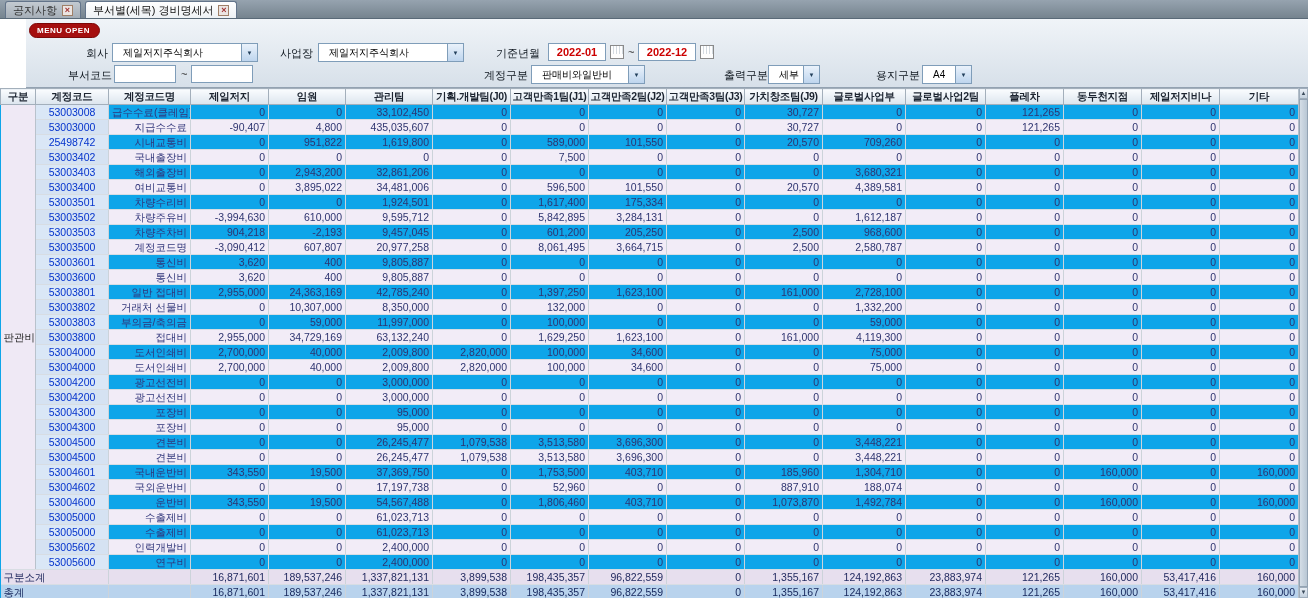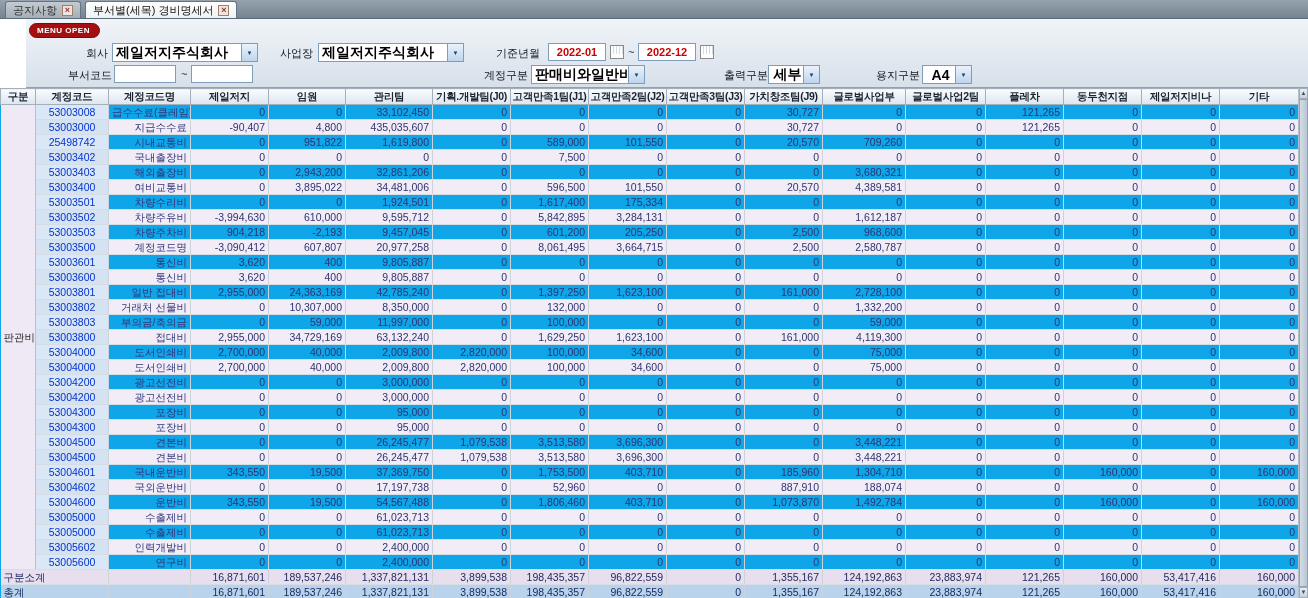--- a/index.html
+++ b/index.html
@@ -18,25 +18,25 @@
   .tab-close { width:11px; height:11px; background:#ece5e2; border:1px solid #a08068;
     color:#a03030; font-size:9px; line-height:9px; text-align:center; font-weight:bold; }
 
   
   .filter-area { position:absolute; top:19px; left:0; right:0; height:69px;
     background:linear-gradient(#f0f4f8,#d7e0e9); border-bottom:1px solid #93a2b1;margin-left:26px; }
   .menu-open { position:absolute; left:3px; top:4px; background:#a50f0f; color:#fff;
     font-size:8px; font-weight:bold; letter-spacing:.5px; padding:2px 9px 2px 7px;
     border-radius:8px; border:1px solid #7c0808; }
   .frow { position:absolute; left:0; right:0; height:22px; }
-  .frow1 { top:23px; } .frow2 { top:45px;text-align:center; }
+  .frow1 { top:23px; } .frow2 { top:45px; }
   .flabel { position:absolute; top:4px; font-size:11px; color:#101820; white-space:nowrap; }
   .combo { position:absolute; top:1px; height:19px; background:#fff; border:1px solid #7f9db9;
     display:flex; align-items:center; overflow:hidden; }
-  .combo-text { flex:1; font-size:14px; padding-left:3px; color:#000; white-space:nowrap; overflow:hidden;font-weight:bold; }
+  .combo-text { flex:1; font-size:10px; padding-left:10px; color:#000; white-space:nowrap; overflow:hidden; }
   .combo-btn { width:16px; height:17px; background:linear-gradient(#eaf2fb,#bed5ee);
     border-left:1px solid #7f9db9; display:flex; align-items:center; justify-content:center;
     font-size:6px; color:#23405c; flex:none; }
   .tbox { position:absolute; top:1px; height:18px; background:#fff; border:1px solid #7f9db9; }
   .date-box { position:absolute; top:1px; height:18px; width:58px; background:#fff;
     border:1px solid #7f9db9; color:#cc0000; font-weight:bold; font-size:11px;
     text-align:center; line-height:16px; }
   .tilde { position:absolute; top:4px; font-size:11px; color:#333; }
   .cal { position:absolute; top:3px; width:14px; height:14px; background:#fdfdfd; border:1px solid #8a8a8a; }
   .cal-top { height:4px; background:#d4622a; border-bottom:1px solid #8a8a8a; }

